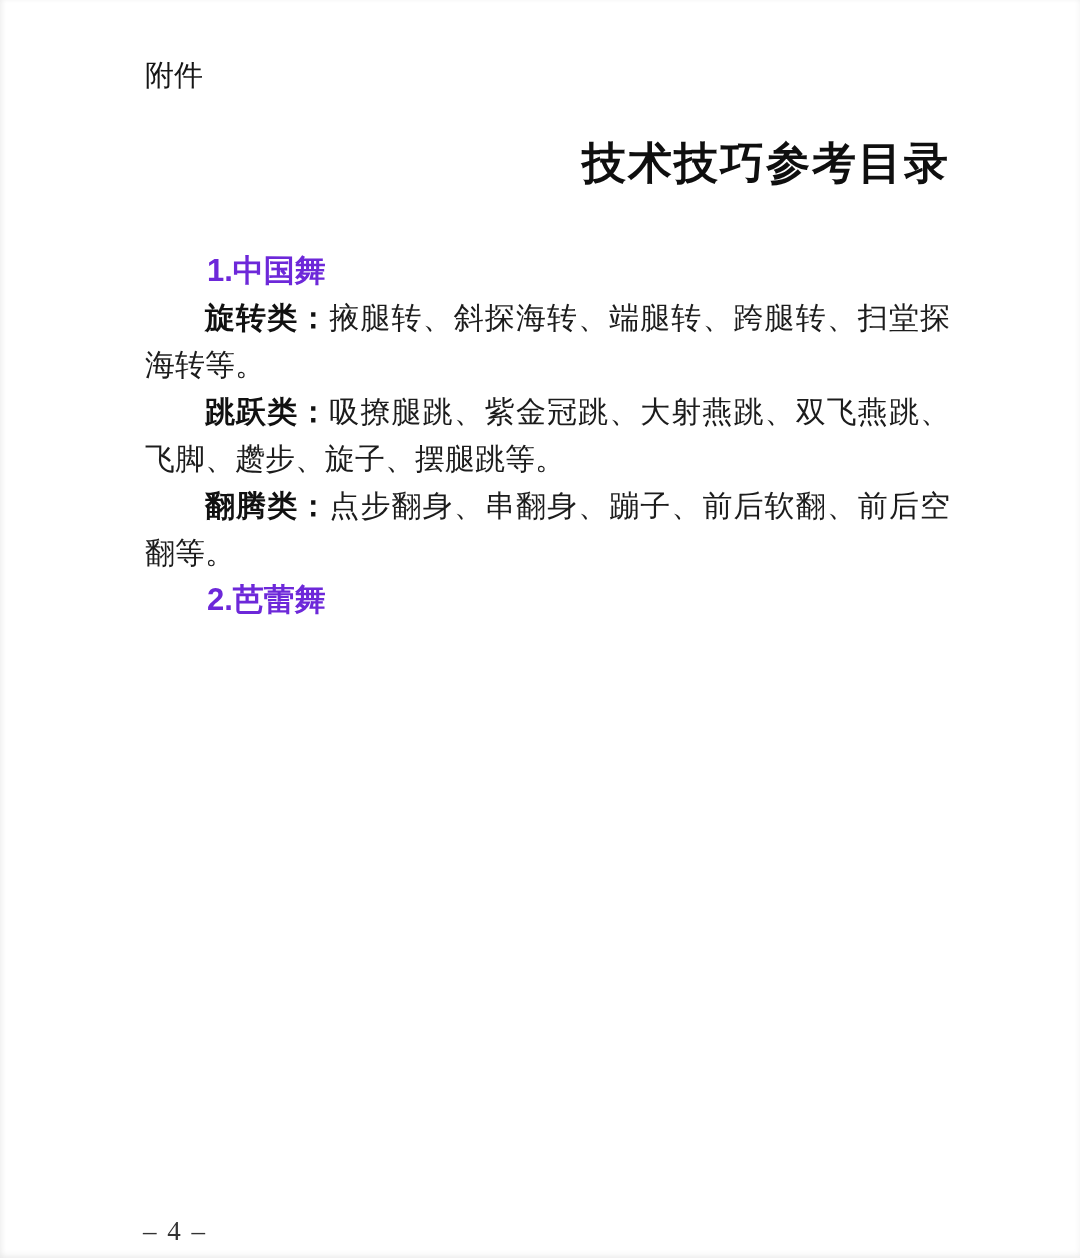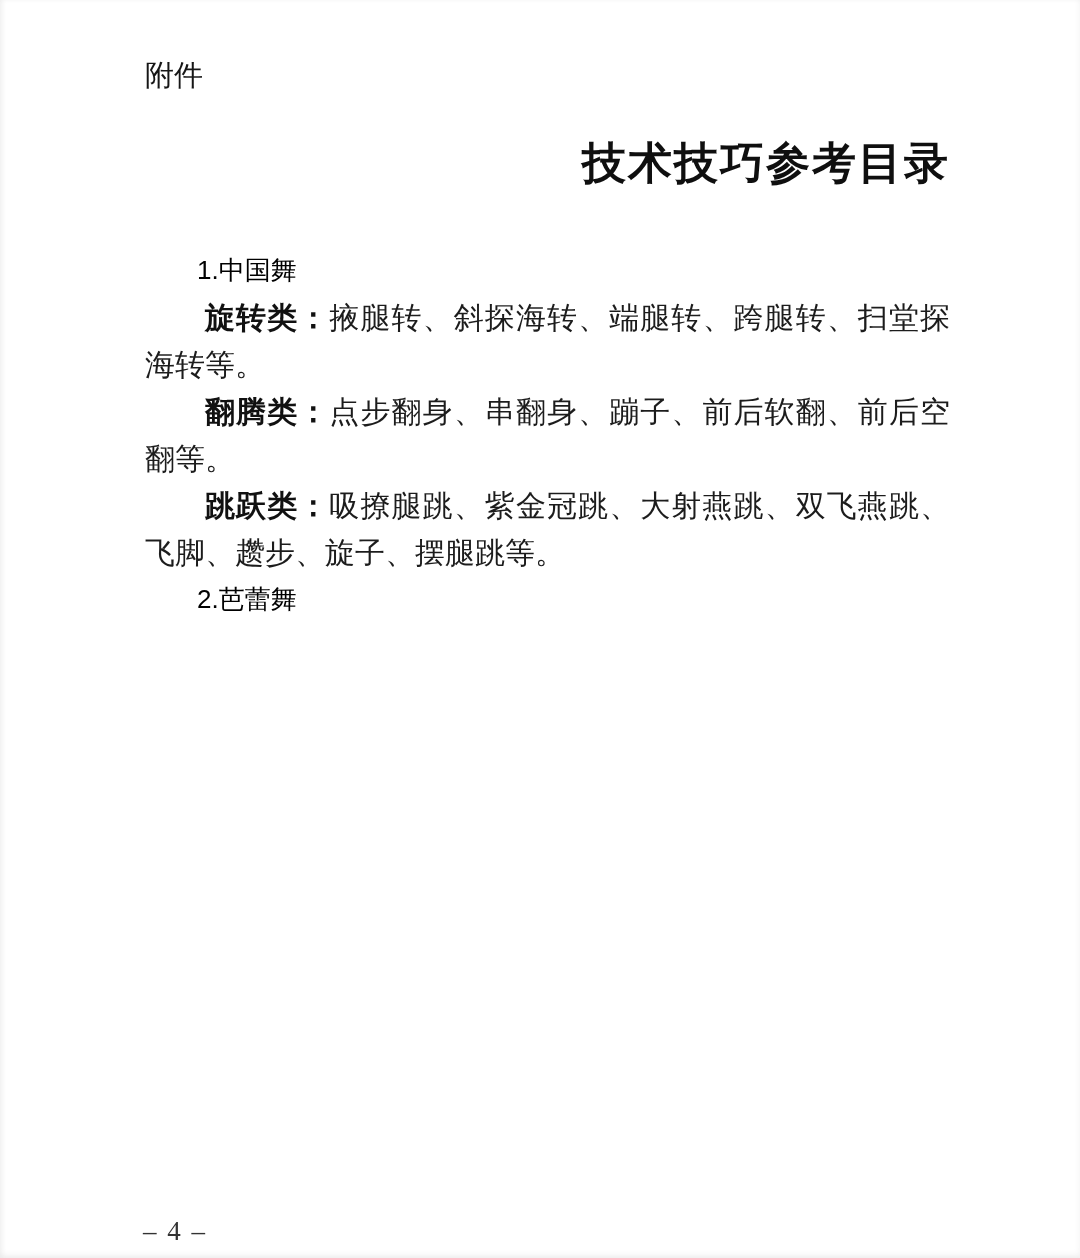--- a/index.html
+++ b/index.html
@@ -32,25 +32,25 @@
     font-size: 44px;
     line-height: 54px;
     text-align: right;
     letter-spacing: 2px;
     color: #0f0f0f;
     margin-top: 42px;
     margin-bottom: 56px;
   }
   .section-heading {
     font-family: "Liberation Sans", sans-serif;
-    font-weight: normal;
-    font-size: 26px;
+    font-weight: bold;
+    font-size: 31px;
     line-height: 47px;
     text-indent: 2em;
-    color: #000000;
+    color: #6d28d9;
   }
   .para {
     font-family: "Liberation Sans", sans-serif;
     font-size: 30px;
     line-height: 47px;
     text-align: justify;
     text-indent: 2em;
     color: #1c1c1c;
   }
   .para .cat-label {
@@ -73,23 +73,23 @@
 <div class="page">
 
   <div class="attachment">附件</div>
 
   <h1 class="doc-title">技术技巧参考目录</h1>
 
   <p class="section-heading">1.中国舞</p>
 
   <p class="para"><span class="cat-label">旋转类：</span><span>掖腿转、斜探海转、端腿转、跨腿转、扫堂探海转等。</span></p>
 
+  <p class="para"><span class="cat-label">跳跃类：</span><span>吸撩腿跳、紫金冠跳、大射燕跳、双飞燕跳、飞脚、趱步、旋子、摆腿跳等。</span></p>
+
   <p class="para"><span class="cat-label">翻腾类：</span><span>点步翻身、串翻身、蹦子、前后软翻、前后空翻等。</span></p>
-
-  <p class="para"><span class="cat-label">跳跃类：</span><span>吸撩腿跳、紫金冠跳、大射燕跳、双飞燕跳、飞脚、趱步、旋子、摆腿跳等。</span></p>
 
   <p class="section-heading">2.芭蕾舞</p>
 
 
 
 
   <div class="page-number">– 4 –</div>
 
 </div>
 

